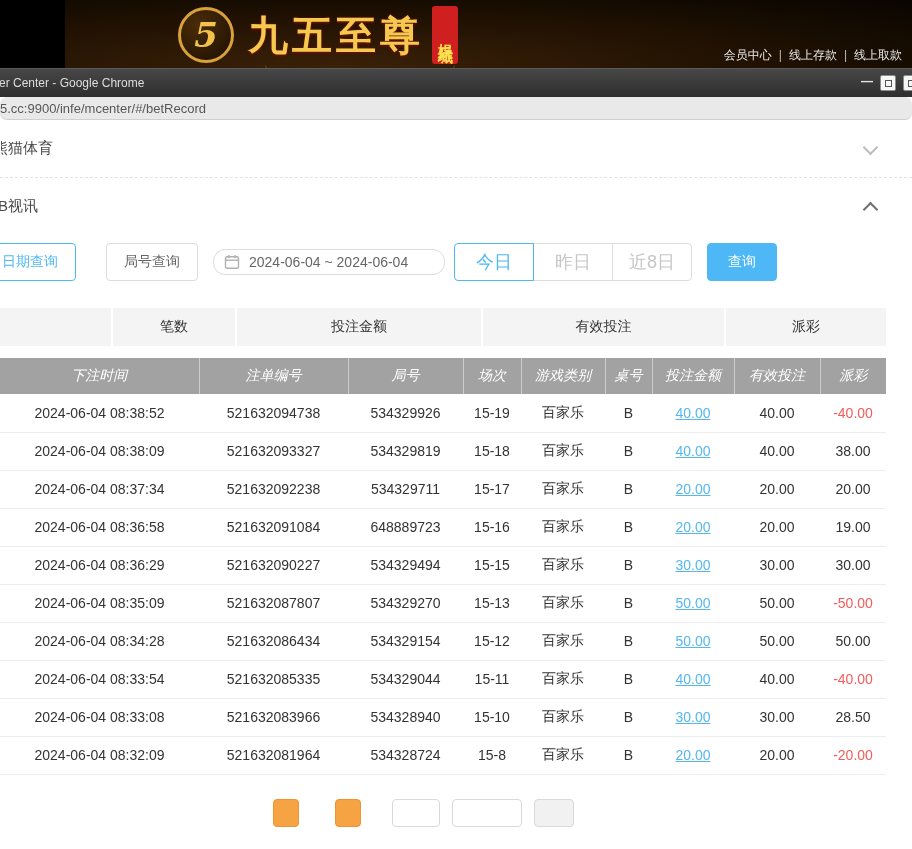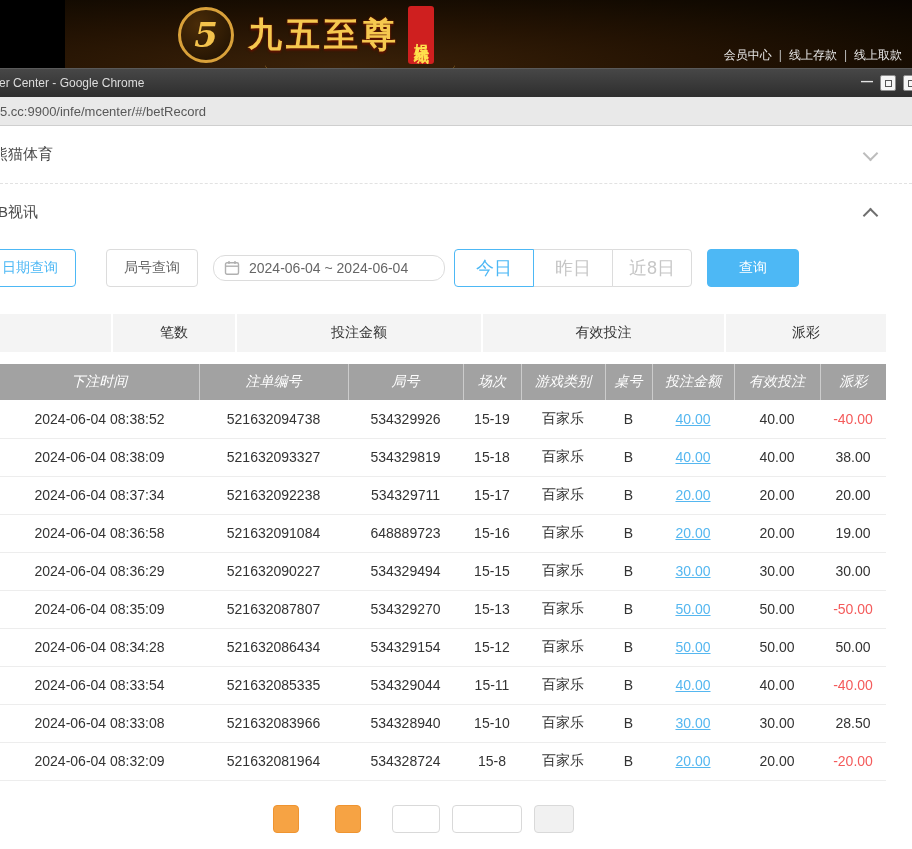--- a/index.html
+++ b/index.html
@@ -10,42 +10,42 @@
   .banner{ position:relative; height:68px; background:#000; overflow:hidden; }
   .banner-art{ position:absolute; left:65px; top:0; right:0; bottom:-34px;
     background:radial-gradient(ellipse at 32% 65%, #3a2108 0%, #241303 45%, #120a01 80%, #0a0501 100%); }
   .banner-swirl{ position:absolute; left:265px; top:48px; width:190px; height:34px;
     border-bottom:3px solid rgba(212,160,60,.75); border-radius:50%; }
   .logo{ position:absolute; left:178px; top:6px; display:flex; align-items:center; }
   .logo-circle{ width:56px; height:56px; border-radius:50%; border:3px solid #d9a13a;
     background:radial-gradient(circle at 35% 30%, #4a2c08, #1c0f02); display:flex;
     align-items:center; justify-content:center; color:#f3c24c; font-size:34px;
     font-weight:bold; font-family:"DejaVu Serif",serif; font-style:italic; }
-  .logo-text{ margin-left:14px; font-size:34px; font-weight:bold; color:#f5c84f; letter-spacing:4px;
+  .logo-text{ margin-left:14px; font-size:40px; font-weight:bold; color:#f5c84f; letter-spacing:4px;
     text-shadow:0 2px 2px #5e1200, 0 0 2px #8a1a00; font-family:"DejaVu Serif",serif; }
   .logo-badge{ margin-left:8px; width:26px; height:58px; background:#cf1f1f; border-radius:3px;
     color:#ffe14d; writing-mode:vertical-rl; display:flex; align-items:center; justify-content:center;
     font-size:15px; letter-spacing:3px; font-weight:bold; }
   .banner-nav{ position:absolute; right:10px; top:47px; font-size:12px; color:#e8e8e8; }
   .banner-nav a{ color:#e8e8e8; text-decoration:none; cursor:pointer; }
   .banner-nav .sep{ margin:0 7px; color:#bdbdbd; }
 
   
   .titlebar{ position:relative; height:29px; background:linear-gradient(#474747,#2e2e2e);
     border-top:1px solid #5a5a5a; }
   .titlebar-text{ color:#dddddd; font-size:12px; line-height:28px; padding-left:4px; margin-left:-5px; }
   .win-controls{ position:absolute; right:-7px; top:5px; display:flex; align-items:center; gap:7px; }
   .win-min{ color:#e3e3e3; font-size:12px; font-weight:bold; padding-bottom:4px; cursor:pointer; }
   .win-btn{ width:16px; height:16px; background:#f6f6f6; border:1px solid #8d8d8d; border-radius:2px;
     display:flex; align-items:center; justify-content:center; cursor:pointer; }
   .win-btn .sq{ width:7px; height:7px; border:1px solid #555; }
 
   
-  .urlbar{ height:29px; background:#e9e9e9; border-bottom:1px solid #cfcfcf;
-    display:flex; align-items:center; }
+  .urlbar{ height:23px; background:#e9e9e9; border-bottom:1px solid #cfcfcf;
+    display:flex; align-items:center;border-radius:7px; }
   .url-text{ font-size:13px; color:#585858; margin-left:-2px; padding-left:2px; white-space:nowrap; }
 
   
   .content{ padding:0; }
 
   .section{ position:relative; display:flex; align-items:center; }
   .section.panda{ height:58px; border-bottom:1px dashed #e2e2e2; }
   .section.bb{ height:56px; }
   .section-title{ font-size:15px; color:#4a4a4a; margin-left:-7px; }
   .section.bb .section-title{ margin-left:-12px; }
@@ -64,21 +64,21 @@
   .date-box{ margin-left:15px; width:232px; height:26px; border:1px solid #dcdcdc; border-radius:12px;
     display:flex; align-items:center; padding:12px 10px; cursor:pointer; background:#fff; }
   .date-box svg{ flex:none; }
   .date-text{ font-size:14px; color:#666; margin-left:9px; }
   .btn-group{ display:flex; margin-left:9px; }
   .btn-group .gbtn{ height:38px; width:80px; background:#fff; border:1px solid #dcdcdc;
     font-size:18px; color:#c6c6c6; cursor:pointer; margin-left:-1px; }
   .btn-group .gbtn:first-child{ border-radius:4px 0 0 4px; margin-left:0; }
   .btn-group .gbtn:last-child{ border-radius:0 4px 4px 0; }
   .btn-group .gbtn.active{ border-color:#4db8f5; color:#4db8f5; position:relative; z-index:1; }
-  .btn.search{ margin-left:15px; width:92px; background:#4db8f5; border:1px solid #4db8f5;
+  .btn.search{ margin-left:15px; width:70px; background:#4db8f5; border:1px solid #4db8f5;
     color:#fff; padding:0; }
 
   
   table{ border-collapse:collapse; table-layout:fixed; }
   .summary{ width:886px; margin-top:26px; }
   .summary th{ height:38px; background:#f4f4f4; font-weight:normal; font-size:14px; color:#333;
     border-right:2px solid #fff; }
   .summary th:last-child{ border-right:none; }
   .summary td{ height:38px; text-align:center; font-size:14px; color:#333;
     border-bottom:1px solid #e8e8e8; border-right:1px solid #f3f3f3; background:#fff; }

